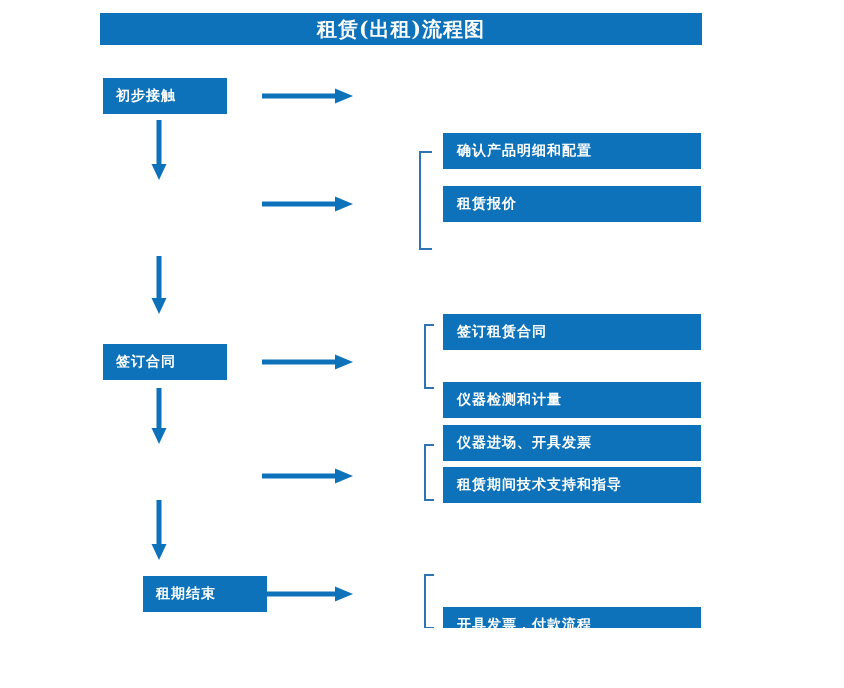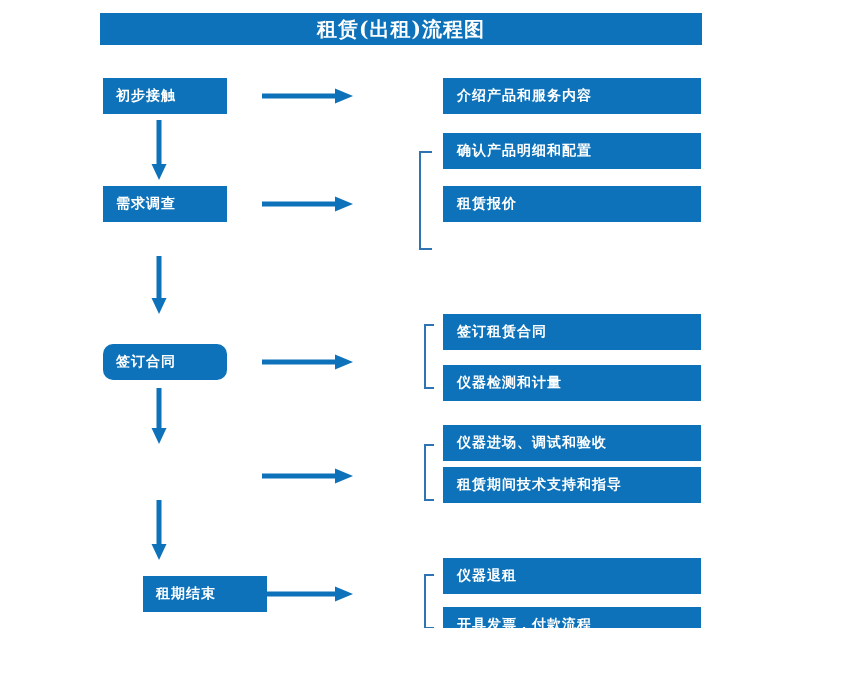--- a/index.html
+++ b/index.html
@@ -34,24 +34,24 @@
     position: absolute;
     background: var(--primary);
     color: var(--text-on-primary);
     font-size: 14px; font-weight: bold;
     display: flex; align-items: center;
     letter-spacing: 1px;
     white-space: nowrap;
   }
   .step { left: 103px; width: 124px; height: 36px; padding-left: 13px; }
   .detail { left: 443px; width: 258px; height: 36px; padding-left: 14px; }
-  .s1 { top: 78px; }  .s2 { top: 186px; } .s3 { top: 344px; border-radius: 10px; }
+  .s1 { top: 78px; }  .s2 { top: 186px; } .s3 { top: 344px; }
   .s4 { top: 458px; } .s5 { top: 576px; margin-left: 40px; }
   .d1 { top: 78px; }  .d2 { top: 133px; } .d3 { top: 186px; text-align: center; }
-  .d4 { top: 244px; } .d5 { top: 314px; } .d6 { top: 365px; }
+  .d4 { top: 244px; } .d5 { top: 314px; } .d6 { top: 382px; }
   .d7 { top: 425px; } .d8 { top: 467px; } .d9 { top: 558px; }
   .d10 { top: 607px; }
   svg.arrow { position: absolute; display: block; }
   svg.arrow .ink { fill: var(--primary); }
   .bracket {
     position: absolute;
     border-left: 2px solid var(--bracket);
     border-top: 2px solid var(--bracket);
     border-bottom: 2px solid var(--bracket);
   }
@@ -61,32 +61,29 @@
   .b4 { left: 424px; top: 574px; width: 10px; height: 55px; }
 </style>
 </head>
 <body>
 
 <div class="canvas">
 
   <div class="title-bar">租赁(出租)流程图</div>
 
   <div class="box step s1">初步接触</div>
-  <div class="box step s2">需求调查</div>
   <div class="box step s3">签订合同</div>
   <div class="box step s5">租期结束</div>
 
-  <div class="box detail d1">介绍产品和服务内容</div>
   <div class="box detail d2">确认产品明细和配置</div>
   <div class="box detail d3">租赁报价</div>
   <div class="box detail d5">签订租赁合同</div>
   <div class="box detail d6">仪器检测和计量</div>
-  <div class="box detail d7">仪器进场、调试和验收</div>
+  <div class="box detail d7">仪器进场、开具发票</div>
   <div class="box detail d8">租赁期间技术支持和指导</div>
-  <div class="box detail d9">仪器退租</div>
   <div class="box detail d10">开具发票，付款流程</div>
 
   <svg class="arrow" style="left:262px; top:88px;" width="92" height="16" viewBox="0 0 92 16">
     <rect class="ink" x="0" y="5.5" width="75" height="5"></rect>
       <polygon class="ink" points="73,0.5 91,8 73,15.5"></polygon>
   </svg>
   <svg class="arrow" style="left:262px; top:196px;" width="92" height="16" viewBox="0 0 92 16">
     <rect class="ink" x="0" y="5.5" width="75" height="5"></rect>
       <polygon class="ink" points="73,0.5 91,8 73,15.5"></polygon>
   </svg>

